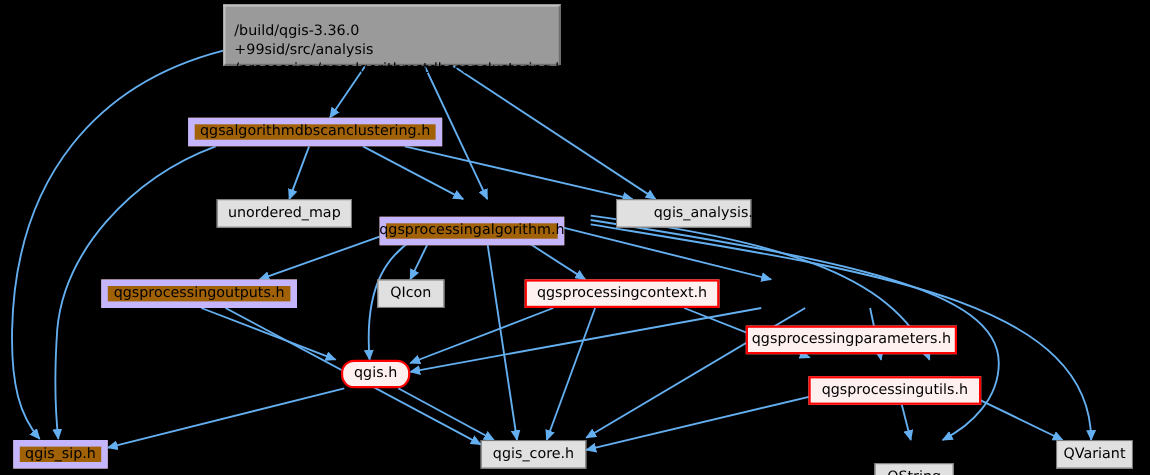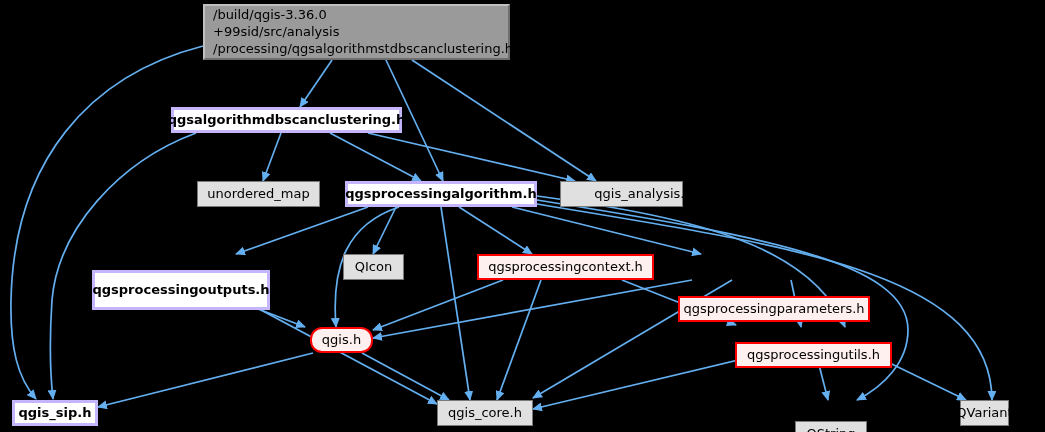--- a/index.html
+++ b/index.html
@@ -13,47 +13,47 @@
   #edges{position:absolute;left:0;top:0;z-index:1;}
   .node{
     position:absolute;
     box-sizing:border-box;
     z-index:2;
     display:flex;align-items:center;justify-content:center;
     font-size:13px;color:#000;
     white-space:nowrap;
     line-height:1.25;
   }
-  .node.plain{background:#ffffff;border:3px solid #c4b5fd;font-weight:bold;}
+  .node.plain{background:#a16207;border:6px solid #c4b5fd;}
   .node.gray{background:#e0e0e0;border:1px solid #7a7a7a;}
   .node.red{background:#fff0f0;border:2px solid #ff0000;}
   .node.root{
     background:#9a9a9a;border:2px solid #c0c0c0;border-right-color:#6e6e6e;border-bottom-color:#6e6e6e;
     align-items:flex-start;justify-content:flex-start;
     flex-direction:column;
-    padding:0 8px;
+    padding:14px 8px;
     font-size:13px;line-height:17px;
   }
   .node.root span{display:block;}
   
   .n-root      {left:203px;top:4px;  width:307px;height:56px;}
   .n-dbscan    {left:171px;top:107px;width:231px;height:26px;}
   .n-unordered {left:197px;top:181px;width:123px;height:26px;}
-  .n-algorithm {left:345px;top:181px;width:192px;height:26px;}
+  .n-algorithm {left:345px;top:197px;width:168px;height:26px;}
   .n-analysis  {left:560px;top:181px;width:123px;height:26px;padding-left:44px;}
-  .n-outputs   {left:92px; top:270px;width:178px;height:40px;}
+  .n-outputs   {left:92px; top:254px;width:178px;height:26px;}
   .n-qicon     {left:343px;top:254px;width:61px; height:26px;}
   .n-context   {left:477px;top:254px;width:177px;height:26px;}
   .n-parameters{left:678px;top:254px;width:192px;height:26px;margin-top:42px;}
   .n-qgish     {left:310px;top:327px;width:63px; height:26px;border-radius:12px;}
   .n-utils     {left:735px;top:327px;width:157px;height:26px;margin-top:15px;}
   .n-sip       {left:12px; top:400px;width:86px; height:26px;}
   .n-core      {left:437px;top:400px;width:96px; height:26px;}
   .n-qstring   {left:795px;top:421px;width:72px; height:26px;}
-  .n-qvariant  {left:960px;top:400px;width:49px; height:26px;}
+  .n-qvariant  {left:960px;top:400px;width:70px; height:26px;}
 </style>
 </head>
 <body>
 
 <div id="stage">
 
   <svg id="edges" width="1045" height="432" viewBox="0 0 1045 432">
       <defs>
         <marker id="arrow" markerWidth="11" markerHeight="9" refX="9" refY="4.5" orient="auto" markerUnits="userSpaceOnUse">
           <path d="M0,0 L10,4.5 L0,9 z" fill="#64aff0"></path>

